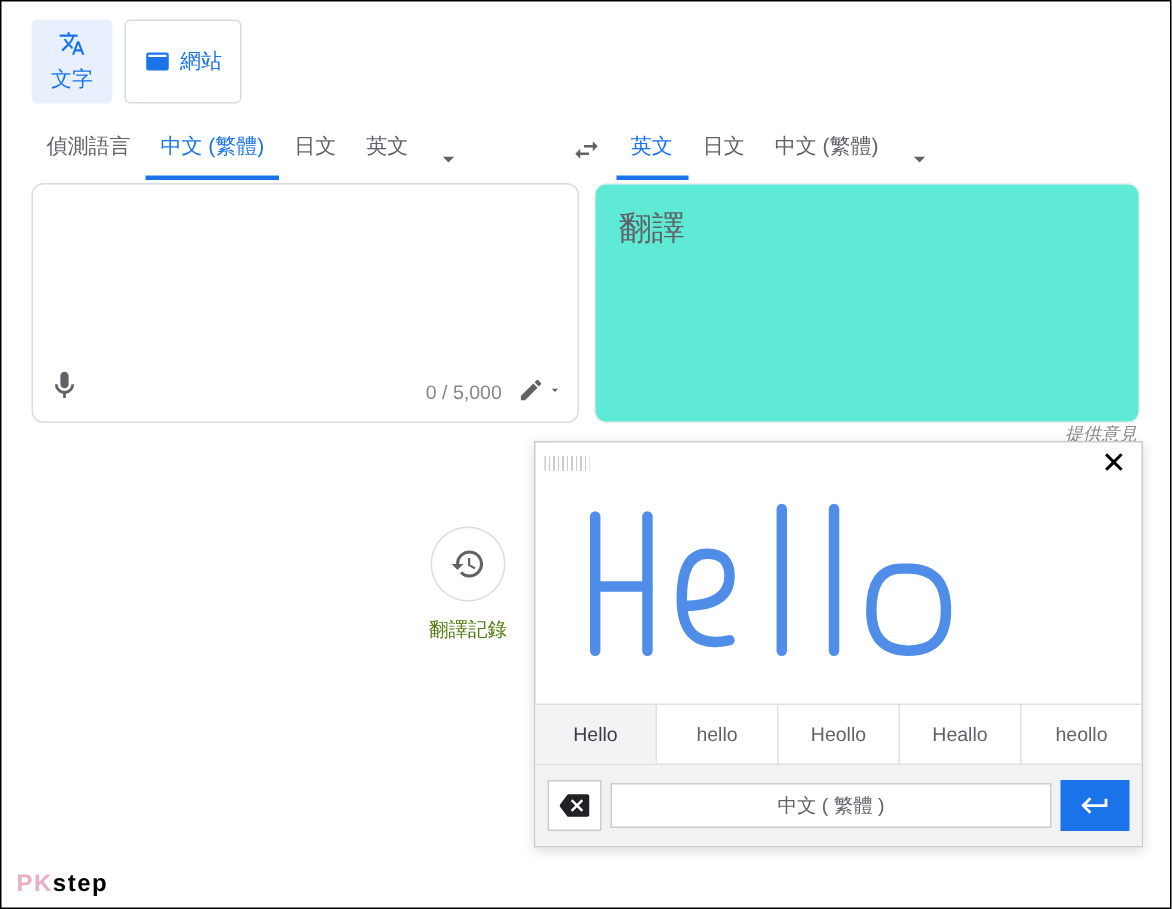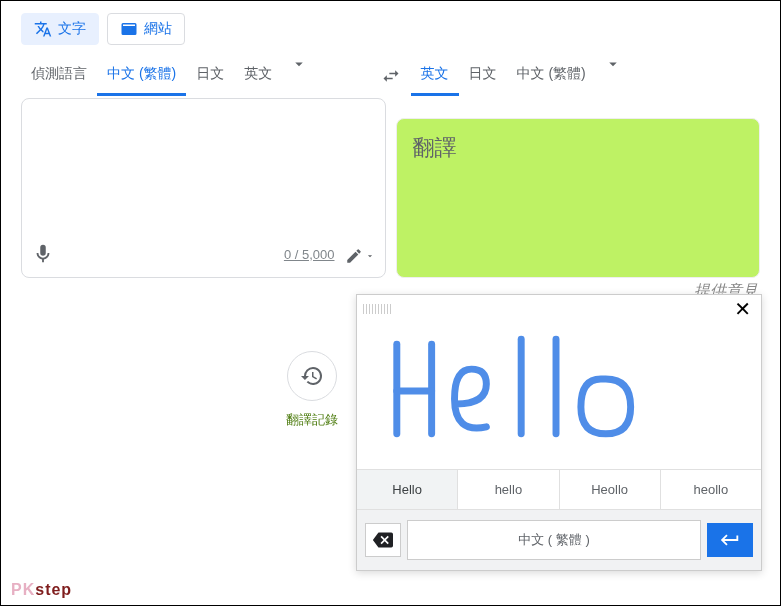--- a/index.html
+++ b/index.html
@@ -27,31 +27,32 @@
   border-radius: 4px;
   padding: 6px 12px;
   font-size: 14px;
   color: #1a73e8;
   cursor: pointer;
   background: #fff;
 }
 .top-tab.active {
   background: #e8f0fe;
   border-color: #e8f0fe;
+  flex-direction: column;
 }
 .top-tab .icon { width: 18px; height: 18px; display: flex; align-items: center; justify-content: center;}
 
 
 .lang-row {
   display: flex;
   padding: 0 20px;
 }
 .lang-group {
   display: flex;
-  align-items: flex-start;
+  align-items: flex-end;
   gap: 0;
   flex: 1;
 }
 .lang-tab {
   font-size: 14px;
   color: #5f6368;
   padding: 10px 10px;
   cursor: pointer;
   border-bottom: 3px solid transparent;
 }
@@ -81,49 +82,48 @@
 }
 .panel {
   flex: 1;
   border: 1px solid #dadce0;
   border-radius: 8px;
   min-height: 160px;
   position: relative;
   background: #fff;
 }
 .panel.right {
-  background: #bef264;
+  background: #5eead4;
   border-color: #eee;
-  margin-top: 20px;
 }
 .panel .placeholder {
   color: #5f6368;
   font-size: 22px;
   padding: 14px 16px;
 }
 .panel-footer {
   position: absolute;
   bottom: 8px;
   left: 10px;
   right: 10px;
   display: flex;
   align-items: center;
   justify-content: space-between;
   color: #5f6368;
 }
 .mic { cursor: pointer; }
-.counter-block { display:flex; align-items:flex-start; gap:10px; color:#80868b; font-size:13px;text-decoration:underline;}
+.counter-block { display:flex; align-items:flex-end; gap:10px; color:#80868b; font-size:13px;}
 .pencil { cursor:pointer; display:flex; align-items:center; gap:2px;}
 
 
 .feedback {
   position: absolute;
   right: 22px;
   top: 280px;
-  font-size: 16px;
+  font-size: 12px;
   color: #888;
   font-style: italic;
   cursor: pointer;
 }
 
 
 .history {
   position: absolute;
   left: 285px;
   top: 350px;
@@ -190,21 +190,21 @@
   background:#f1f2f3;
   border-top:1px solid #e0e0e0;
 }
 .hw-back {
   width:36px; height:34px;
   border:1px solid #ccc; background:#fff;
   display:flex; align-items:center; justify-content:center;
   cursor:pointer;
 }
 .hw-lang-btn {
-  flex:1; height:40px;
+  flex:1; height:30px;
   border:1px solid #ccc; background:#fff;
   display:flex; align-items:center; justify-content:center;
   font-size:13px; color:#5f6368;
   cursor:pointer;
 }
 .hw-enter {
   width:46px; height:34px;
   background:#1a73e8;
   display:flex; align-items:center; justify-content:center;
   cursor:pointer;
@@ -213,21 +213,21 @@
 
 
 .wm {
   position:absolute;
   left:10px; bottom:6px;
   font-size:16px;
   font-weight:bold;
   color:#e7b0c3;
   letter-spacing:1px;
 }
-.wm span:last-child{color:#7f1d1d;}
+.wm span:last-child{color:#000000;}
 </style>
 </head>
 <body>
 
 <div class="top-tabs">
   <div class="top-tab active">
     <span class="icon">
       <svg viewBox="0 0 24 24" width="18" height="18" fill="#1a73e8">
           <path d="M12.87 15.07l-2.54-2.51.03-.03A17.52 17.52 0 0014.07 6H17V4h-7V2H8v2H1v2h11.17C11.5 7.92 10.44 9.75 9 11.35 8.07 10.32 7.3 9.19 6.69 8H4.62c.73 1.63 1.73 3.17 2.98 4.56l-5.09 5.02L4 19l5-5 3.11 3.11.76-2.04zM18.5 10h-2L12 22h2l1.12-3h4.75L21 22h2l-4.5-12zm-2.62 7l1.62-4.33L19.12 17h-3.24z"></path>
         </svg>
@@ -331,20 +331,21 @@
         <path d="M200 20 L200 115"></path>
 
         <path d="M245 60 Q225 60 225 88 Q225 115 250 115 Q275 115 275 88 Q275 60 250 60 Q245 60 245 60"></path>
       </g>
     </svg>
   </div>
   <div class="hw-suggestions">
     <div class="hw-sugg sel">Hello</div>
     <div class="hw-sugg">hello</div>
     <div class="hw-sugg">Heollo</div>
+    <div class="hw-sugg">Heallo</div>
     <div class="hw-sugg">heollo</div>
   </div>
   <div class="hw-bottom">
     <div class="hw-back">
       <svg viewBox="0 0 24 24" width="20" height="20" fill="#202124">
           <path d="M22 3H7a1 1 0 00-.7.3l-6 8a1 1 0 000 1.4l6 8a1 1 0 00.7.3h15a2 2 0 002-2V5a2 2 0 00-2-2zm-3 12.59L17.59 17 14 13.41 10.41 17 9 15.59 12.59 12 9 8.41 10.41 7 14 10.59 17.59 7 19 8.41 15.41 12 19 15.59z"></path>
         </svg>
     </div>
     <div class="hw-lang-btn">中文 ( 繁體 )</div>
     <div class="hw-enter">

